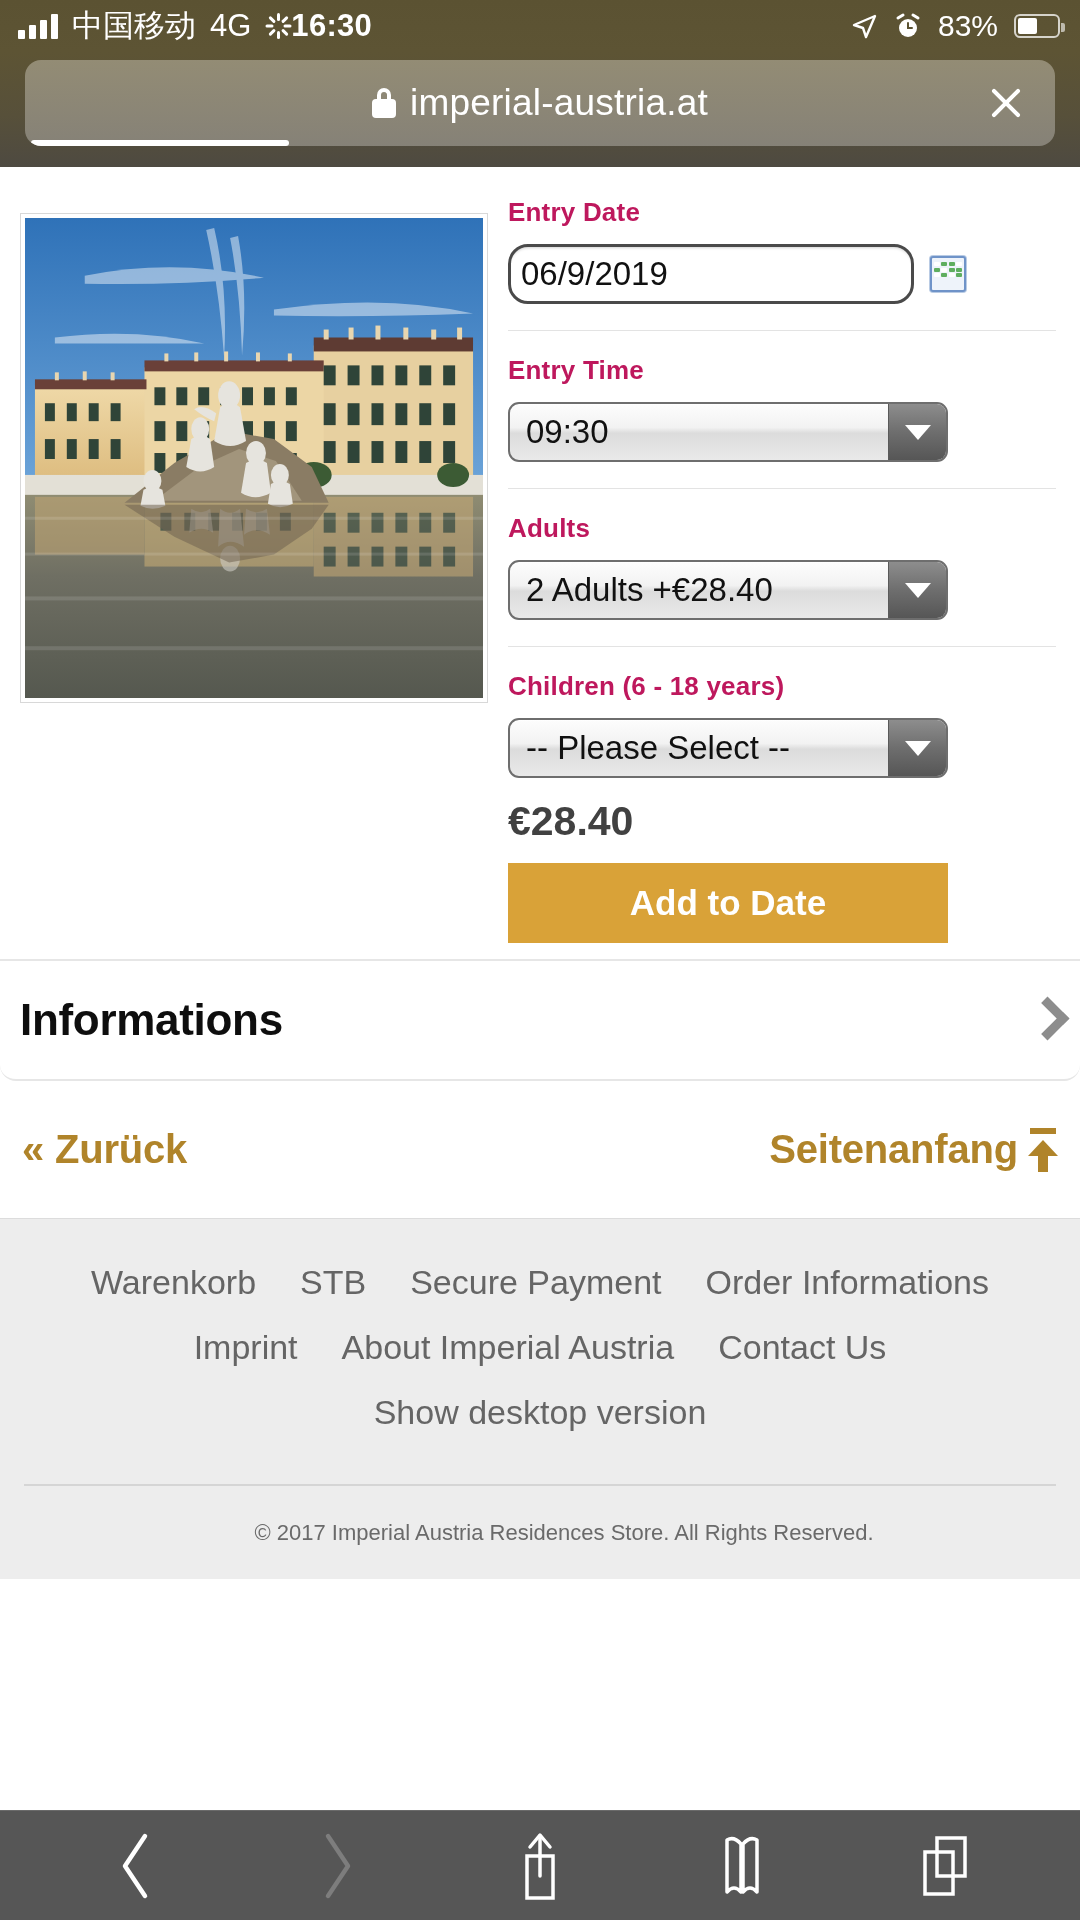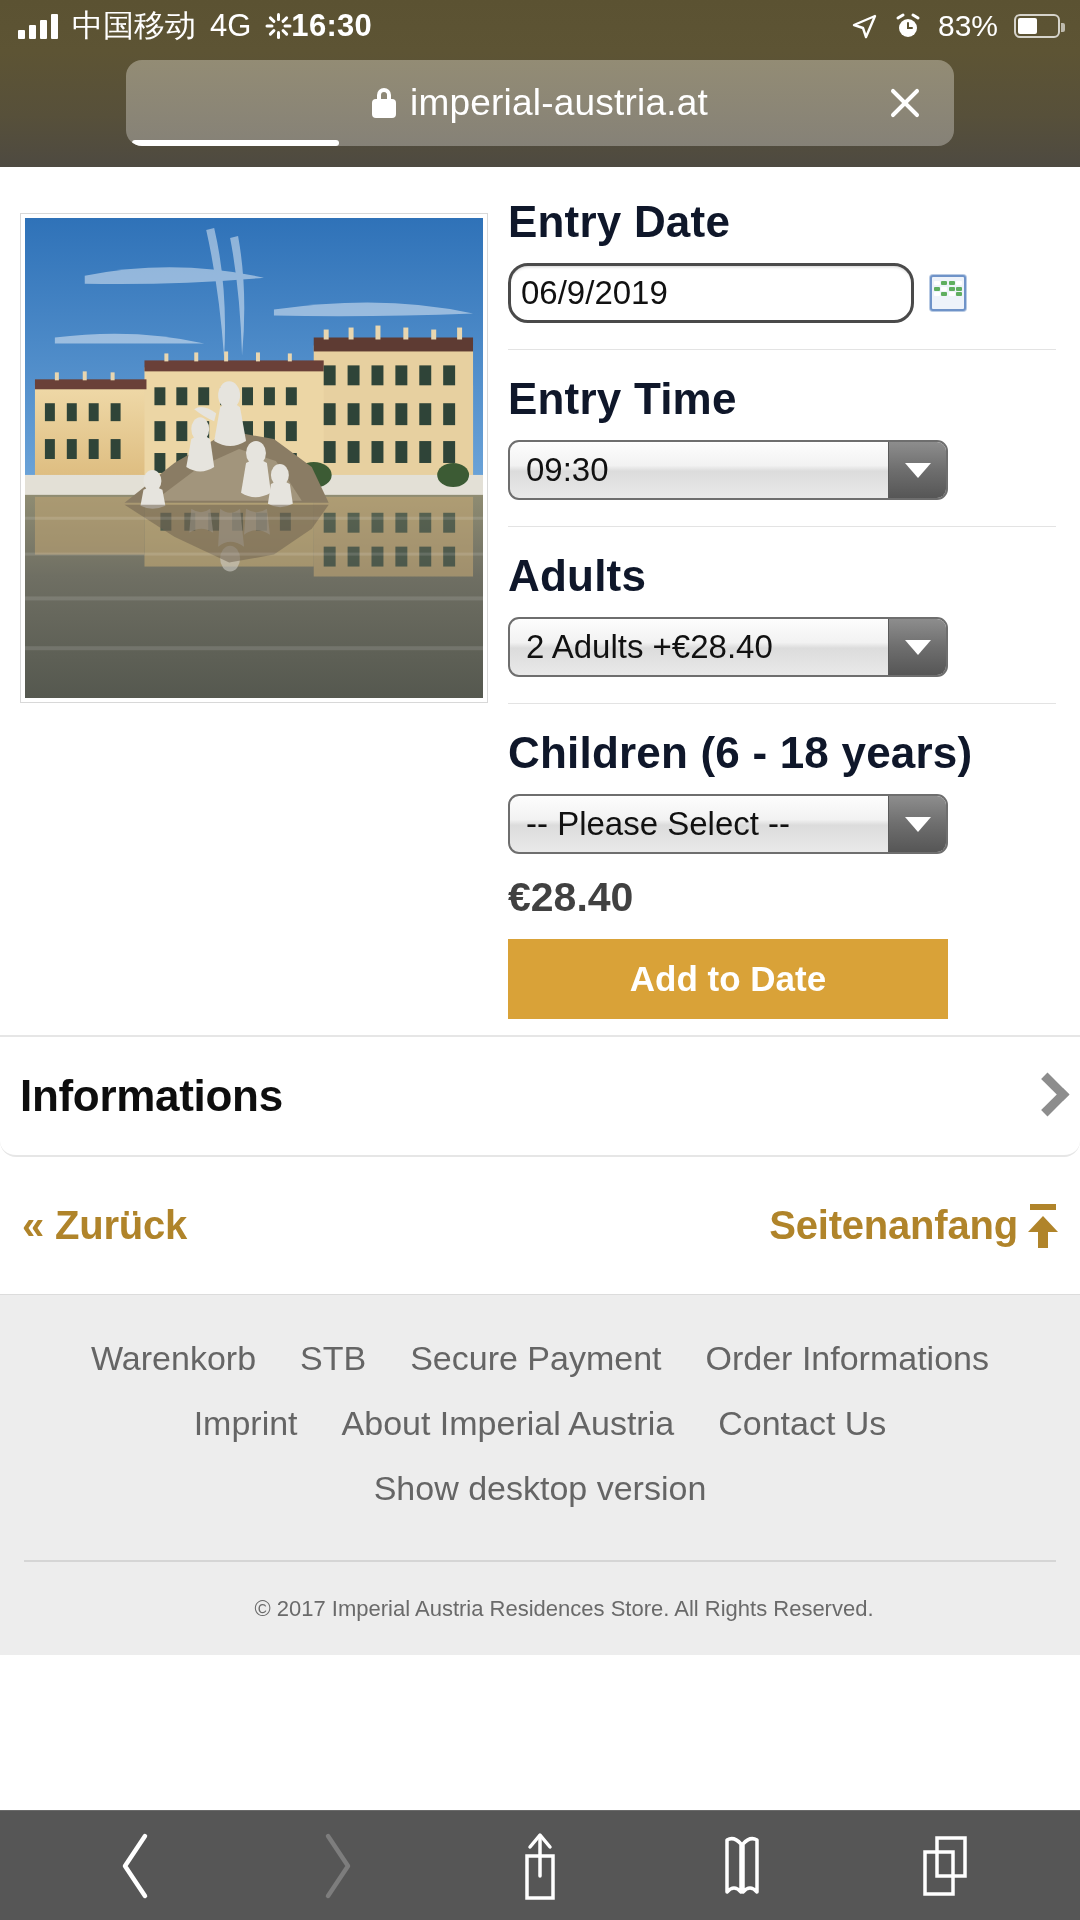--- a/index.html
+++ b/index.html
@@ -52,21 +52,21 @@
   .battery i{ position:absolute; left:2px; top:2px; bottom:2px; width:45%; background:#fff; border-radius:2px;}
 
   
   .urlbar-wrap{
     position:absolute; top:52px; left:0; width:1080px; height:115px;
     background:linear-gradient(to bottom,#5d5434 0%,#57503a 55%,#4e4a41 100%);
     display:flex; align-items:flex-start; justify-content:center;
   }
   .urlbar{
     position:relative; margin-top:8px;
-    width:828px; height:86px; border-radius:16px;
+    width:1030px; height:86px; border-radius:16px;
     background:linear-gradient(to bottom, rgba(150,143,120,.95) 0%, rgba(138,134,124,.92) 100%);
     display:flex; align-items:center; justify-content:center;
     overflow:hidden;
   }
   .url-text{
     display:flex; align-items:center; gap:14px;
     font-size:37px; color:#ffffff; font-weight:400; letter-spacing:.2px;
   }
   .lock{ width:24px; height:30px; position:relative; display:inline-block;}
   .lock .body{ position:absolute; bottom:0; left:0; width:24px; height:19px; background:#fff; border-radius:4px;}
@@ -98,21 +98,21 @@
   .thumb-col{ width:470px; flex:0 0 470px; padding-top:34px; }
   .thumb{
     width:468px; height:490px; border:1px solid #d8d8d8; background:#fff; padding:4px;
     position:relative; overflow:hidden;
   }
   .thumb svg{ display:block; width:100%; height:100%; }
 
   .form-col{ flex:1; padding-top:18px; padding-right:4px;}
 
   .field-label{
-    font-size:44px; font-weight:bold; color:#0f172a; margin-bottom:16px; letter-spacing:.2px;
+    font-size:26px; font-weight:bold; color:#be185d; margin-bottom:16px; letter-spacing:.2px;
   }
   .field-block{ padding-bottom:26px; }
   .divider{ height:1px; background:#e3e3e3; margin:0 0 24px 0; }
 
   .date-row{ display:flex; align-items:center; gap:16px;}
   .date-input{
     width:406px; height:60px; border:3px solid #4a4a4a; border-radius:20px;
     background:linear-gradient(to bottom,#ffffff 0%,#ffffff 100%);
     font-size:33px; color:#111; padding:0 10px 0 10px;
     font-family:Liberation Sans, sans-serif; outline:none;

